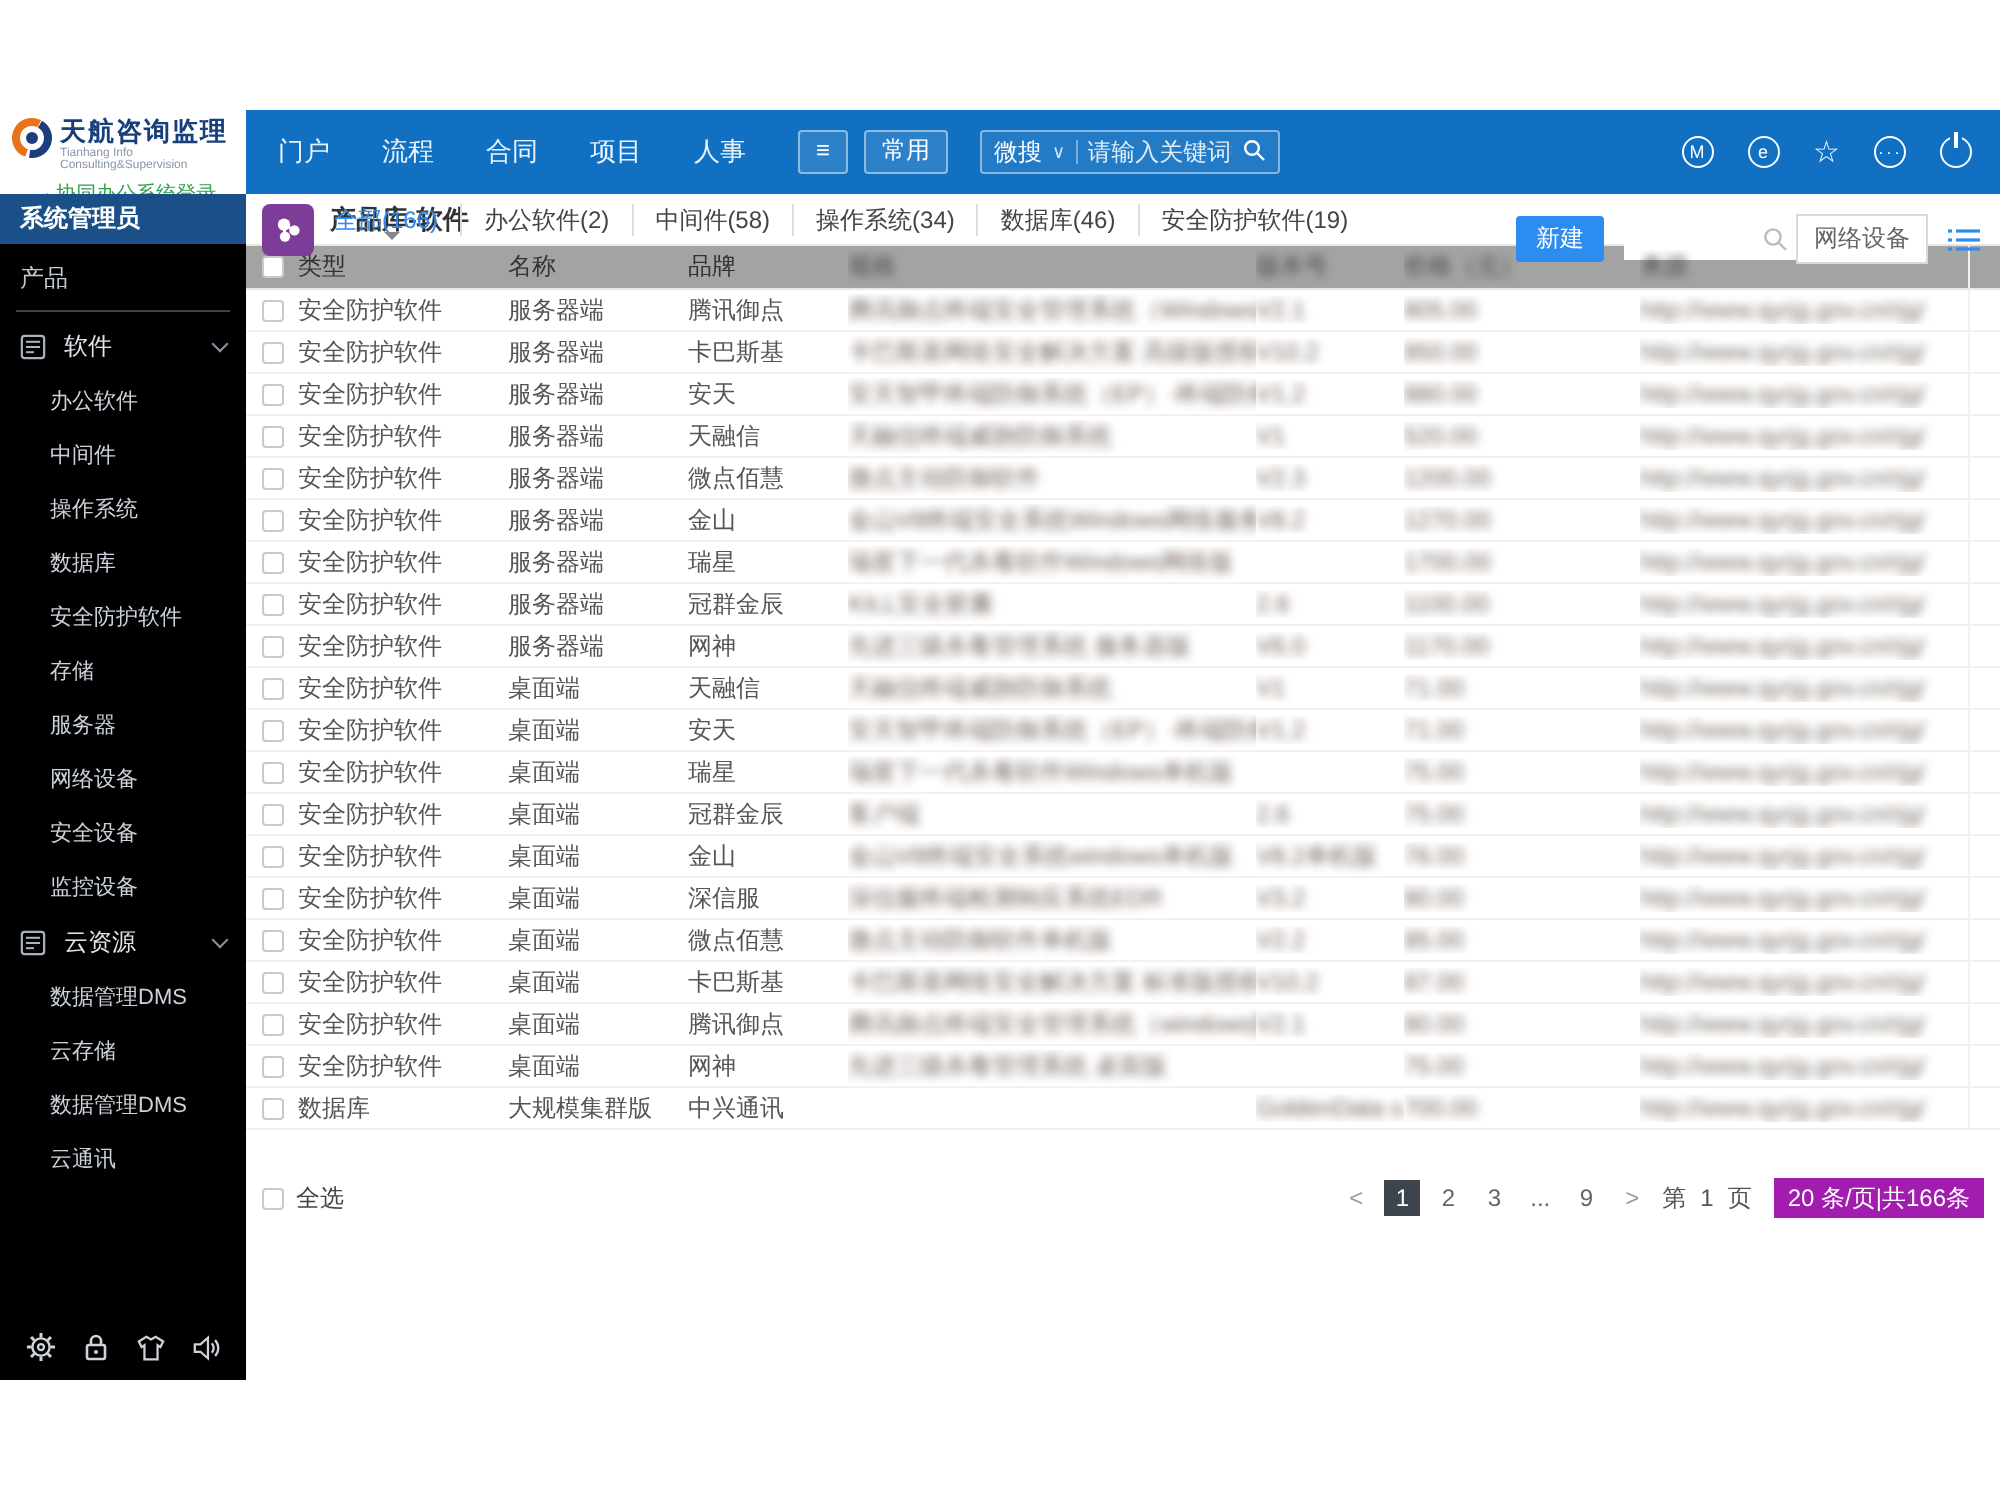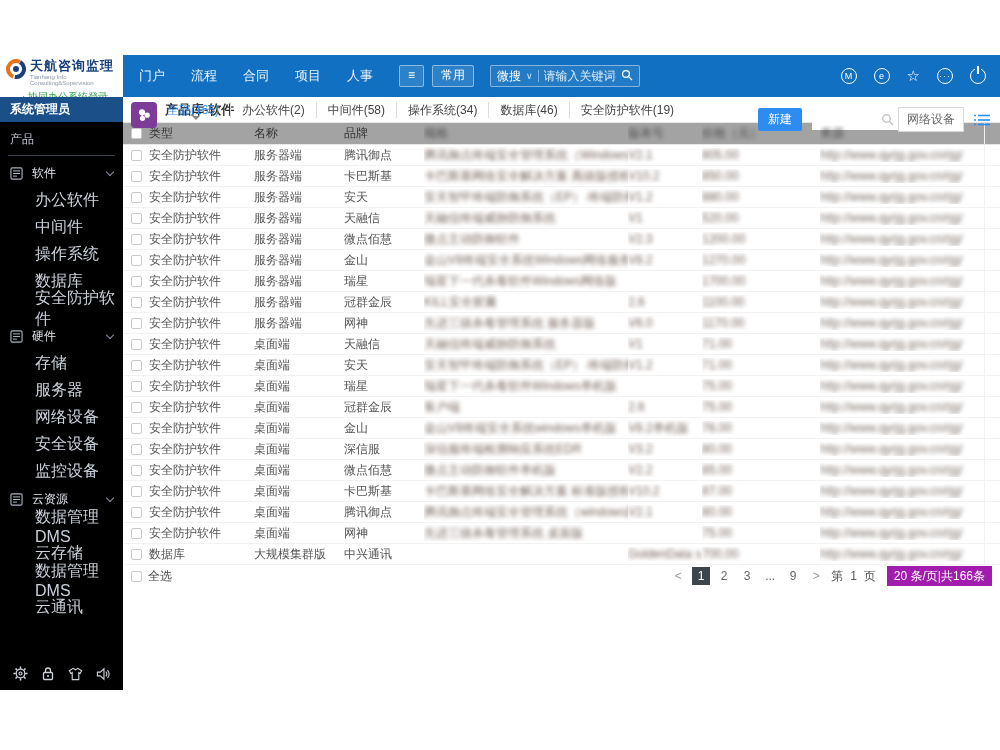--- a/index.html
+++ b/index.html
@@ -44,22 +44,22 @@
   .sidebar { width:123px; background:#000000; position:relative; flex:none; }
   .role { height:25px; background:#1b4f88; color:#fff; font-size:12px; font-weight:bold;
           display:flex; align-items:center; padding-left:10px; }
   .side-label { font-size:12px; color:#c3c9d4; padding:9px 10px 7px; }
   .side-div { height:1px; background:#3a424f; margin:0 8px 3px; }
   .side-group { height:28px; display:flex; align-items:center; padding:0 10px; gap:9px;
                 font-size:12px; color:#e2e6ec; cursor:pointer; }
   .gi { width:13px; height:13px; flex:none; }
   .chev { margin-left:auto; width:6px; height:6px; border-right:1px solid #8a93a3;
           border-bottom:1px solid #8a93a3; transform:rotate(45deg); margin-top:-3px; }
-  .side-item { height:27px; display:flex; align-items:center; padding-left:35px;
-               font-size:16px; color:#ccd2db; cursor:pointer; }
+  .side-item { height:27px; display:flex; align-items:center; padding-left:25px;
+               font-size:11px; color:#ccd2db; cursor:pointer; }
   .side-foot { position:absolute; bottom:9px; left:0; width:100%; display:flex;
                justify-content:space-around; align-items:center; padding:0 6px; }
   .sf-icon { cursor:pointer; display:flex; }
 
   
   .main { flex:1; background:#fff; position:relative; }
   .chead { height:26px; border-bottom:1px solid #e6e6e6; position:relative; }
   .app-icon { position:absolute; left:8px; top:5px; width:26px; height:26px; border-radius:4px;
               background:#7d3c98; display:flex; align-items:center; justify-content:center; }
   .ctitle { position:absolute; left:42px; top:4px; font-size:13px; font-weight:bold; color:#333; }
@@ -95,21 +95,21 @@
   .c6 { width:118px; flex:none; }
   .c7 { width:164px; flex:none; }
   .c8 { flex:1; border-left:1px solid #f2f2f2; height:100%; }
   .cb { width:11px; height:11px; border:1px solid #c9c9c9; border-radius:2px; background:#fff;
         cursor:pointer; flex:none; }
   .blurtxt  { filter:blur(2.3px); color:#75655c; }
   .blururl  { filter:blur(2.3px); color:#7a6f66; }
   .blurhead { filter:blur(2px);  color:#4d4d4d; }
 
   
-  .tfoot { display:flex; align-items:center; margin-top:0; padding:0 8px; height:22px; }
+  .tfoot { display:flex; align-items:center; margin-top:23px; padding:0 8px; height:22px; }
   .selall { display:flex; align-items:center; gap:6px; font-size:12px; color:#444; }
   .pager { margin-left:auto; display:flex; align-items:center; gap:5px; font-size:12px; color:#666; }
   .pg { min-width:18px; height:18px; display:flex; align-items:center; justify-content:center;
         padding:0 3px; cursor:pointer; }
   .pg.active { background:#3e444c; color:#fff; }
   .pg.arrow { color:#999; }
   .jump { color:#555; margin:0 1px; }
   .badge { background:#a21caf; color:#fff; height:20px; display:flex; align-items:center;
            padding:0 7px; margin-left:5px; }
 </style>
@@ -184,32 +184,20 @@
               </svg>
             </span>
             <span>软件</span>
             <span class="chev"></span>
           </div>
           <div class="side-item">办公软件</div>
           <div class="side-item">中间件</div>
           <div class="side-item">操作系统</div>
           <div class="side-item">数据库</div>
           <div class="side-item">安全防护软件</div>
-          <div class="side-group">
-            <span style="display: flex;">
-              <svg class="gi" viewBox="0 0 14 14">
-                <rect x="1" y="1" width="12" height="12" rx="1.5" fill="none" stroke="#aab2c0" stroke-width="1.2"></rect>
-                <line x1="3.2" y1="4.2" x2="10.8" y2="4.2" stroke="#aab2c0" stroke-width="1.1"></line>
-                <line x1="3.2" y1="7" x2="10.8" y2="7" stroke="#aab2c0" stroke-width="1.1"></line>
-                <line x1="3.2" y1="9.8" x2="7.5" y2="9.8" stroke="#aab2c0" stroke-width="1.1"></line>
-              </svg>
-            </span>
-            <span>硬件</span>
-            <span class="chev"></span>
-          </div>
           <div class="side-item">存储</div>
           <div class="side-item">服务器</div>
           <div class="side-item">网络设备</div>
           <div class="side-item">安全设备</div>
           <div class="side-item">监控设备</div>
           <div class="side-group">
             <span style="display: flex;">
               <svg class="gi" viewBox="0 0 14 14">
                 <rect x="1" y="1" width="12" height="12" rx="1.5" fill="none" stroke="#aab2c0" stroke-width="1.2"></rect>
                 <line x1="3.2" y1="4.2" x2="10.8" y2="4.2" stroke="#aab2c0" stroke-width="1.1"></line>

